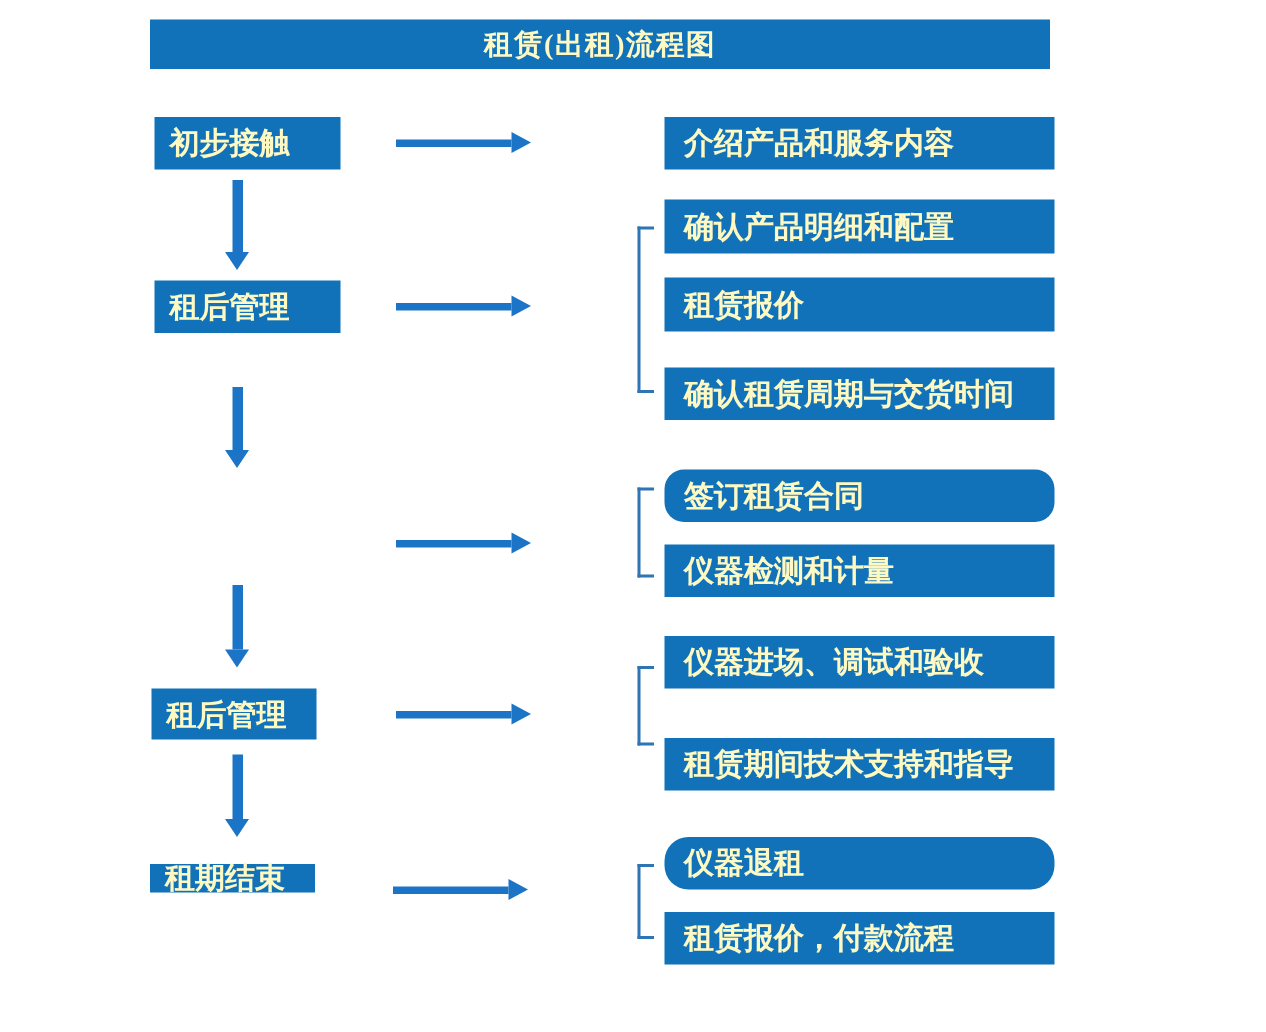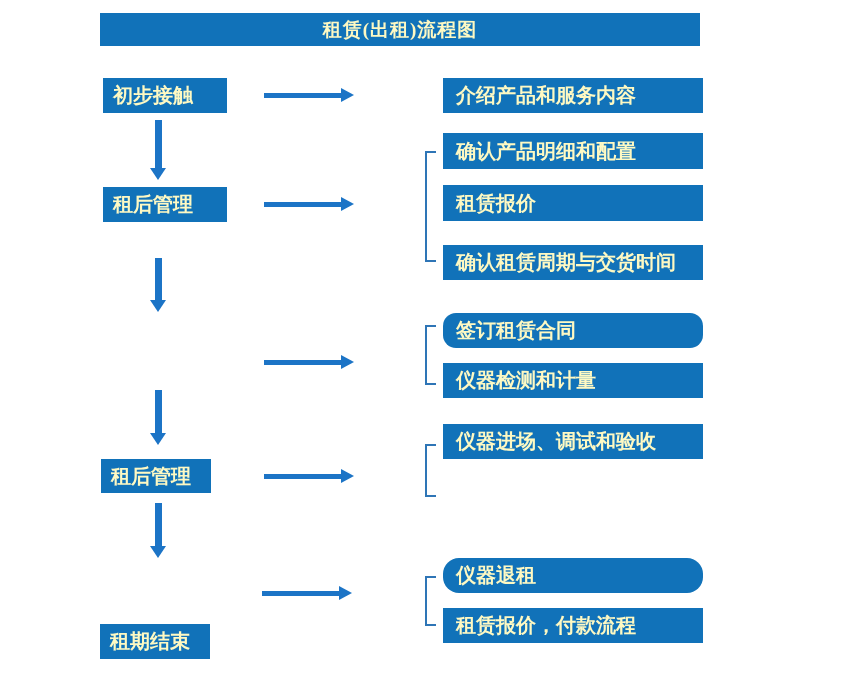--- a/index.html
+++ b/index.html
@@ -112,29 +112,30 @@
 </head>
 <body>
 
 <div class="canvas">
 
   <div class="title-bar">租赁(出租)流程图</div>
 
   <div class="box left-stage" style="left:103px; top:78px;  width:124px; height:35px;">初步接触</div>
   <div class="box left-stage" style="left:103px; top:187px; width:124px; height:35px;">租后管理</div>
   <div class="box left-stage" style="left:101px; top:459px; width:110px; height:34px;">租后管理</div>
-  <div class="box left-stage" style="left:100px; top:576px; width:110px; height:35px;margin-top:48px;">租期结束</div>
+  <div class="box left-stage" style="left:100px; top:576px; width:110px; height:19px;">租期结束</div>
 
   <div class="box right-output" style="top:78px;">介绍产品和服务内容</div>
   <div class="box right-output" style="top:133px; height:36px;">确认产品明细和配置</div>
   <div class="box right-output" style="top:185px; height:36px;">租赁报价</div>
   <div class="box right-output" style="top:245px;">确认租赁周期与交货时间</div>
   <div class="box right-output" style="top:313px;border-radius:13px;">签订租赁合同</div>
   <div class="box right-output" style="top:363px;">仪器检测和计量</div>
   <div class="box right-output" style="top:424px;">仪器进场、调试和验收</div>
+  <div class="box right-output" style="top:492px;">租赁期间技术支持和指导</div>
   <div class="box right-output" style="top:558px;border-radius:16px;">仪器退租</div>
   <div class="box right-output" style="top:608px;">租赁报价，付款流程</div>
 
   <div class="harrow" style="left:264px; top:88px;"></div>
   <div class="harrow" style="left:264px; top:197px;"></div>
   <div class="harrow" style="left:264px; top:355px;"></div>
   <div class="harrow" style="left:264px; top:469px;"></div>
   <div class="harrow" style="left:262px; top:586px;"></div>
 
   <div class="varrow" style="left:150px; top:120px; height:60px;"></div>

